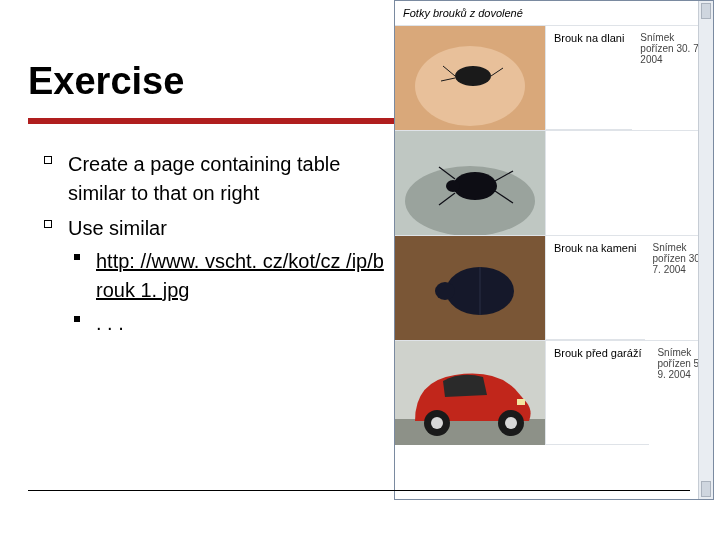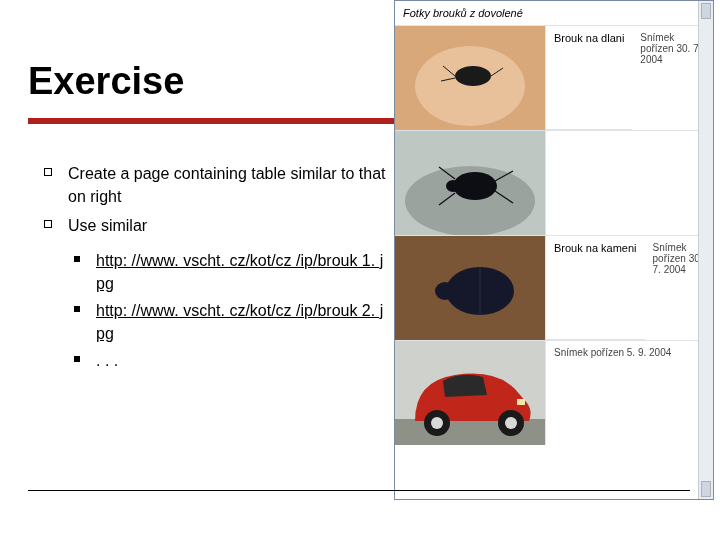--- a/index.html
+++ b/index.html
@@ -1,24 +1,24 @@
 <!DOCTYPE html>
 <html><head>
 <meta charset="utf-8">
 <style>
   html,body{margin:0;padding:0;width:720px;height:540px;background:#fff;font-family:Verdana,Geneva,sans-serif;color:#000;overflow:hidden}
   .slide{position:relative;width:720px;height:540px;box-sizing:border-box}
   .title{position:absolute;left:28px;top:60px;font-size:38px;font-weight:700}
   .redbar{position:absolute;left:28px;top:118px;width:662px;height:6px;background:#b01e1e}
   .bottomrule{position:absolute;left:28px;top:490px;width:662px;height:1px;background:#000}
-  .body{position:absolute;left:40px;top:162px;width:350px;font-size:16px;line-height:1.45}
+  .body{position:absolute;left:40px;top:150px;width:350px;font-size:20px;line-height:1.45}
   ul.lvl1{list-style:none;padding:0;margin:0}
   ul.lvl1>li{position:relative;padding-left:28px;margin-bottom:6px}
   ul.lvl1>li::before{content:"";position:absolute;left:4px;top:6px;width:8px;height:8px;border:1.5px solid #000;box-sizing:border-box}
-  ul.lvl2{list-style:none;padding:0;margin:11px 0 0 0}
+  ul.lvl2{list-style:none;padding:0;margin:4px 0 0 0}
   ul.lvl2>li{position:relative;padding-left:28px;margin-bottom:4px}
   ul.lvl2>li::before{content:"";position:absolute;left:6px;top:7px;width:6px;height:6px;background:#000}
   .link{text-decoration:underline;word-break:break-all}
   
   .browser{position:absolute;right:6px;top:0;width:320px;height:500px;border:1px solid #7a8aa0;background:#fff;box-sizing:border-box}
   .browser-caption{background:#fff;padding:6px 8px;font-size:11px;font-style:italic;border-bottom:1px solid #dfe3e8}
   .btable{display:flex;flex-direction:column}
   .brow{display:flex;border-bottom:1px solid #dfe3e8}
   .brow:last-child{border-bottom:none}
   .thumb{width:150px;height:104px;flex:0 0 150px;display:flex;align-items:center;justify-content:center;border-right:1px solid #dfe3e8}
@@ -41,23 +41,20 @@
   <div class="body">
     <ul class="lvl1">
       <li>
         <span>Create a page containing table similar to that on right</span>
       </li>
       <li>
         <span>Use similar</span>
         <ul class="lvl2">
           <li>
             <span class="link">http: //www. vscht. cz/kot/cz /ip/brouk 1. jpg</span>
-          </li>
-          <li>
-            <span class="link">http: //www. vscht. cz/kot/cz /ip/brouk 2. jpg</span>
           </li>
           <li>
             <span>. . .</span>
           </li>
         </ul>
       </li>
     </ul>
   </div>
 
   <div class="browser">
@@ -121,20 +118,21 @@
             <path d="M20 80 Q20 40 60 34 Q100 28 120 48 L132 62 Q138 70 134 80 Z" fill="#c1261b"></path>
             <path d="M48 40 Q66 30 88 36 L92 54 L50 56 Z" fill="#2a2a2a"></path>
             <circle cx="42" cy="82" r="13" fill="#1a1a1a"></circle>
             <circle cx="42" cy="82" r="6" fill="#d8d8d8"></circle>
             <circle cx="116" cy="82" r="13" fill="#1a1a1a"></circle>
             <circle cx="116" cy="82" r="6" fill="#d8d8d8"></circle>
             <rect x="122" y="58" width="8" height="6" fill="#f2e6a0"></rect>
           </svg>
         </div>
         <div class="meta">
+          <div class="mtitle">Brouk před garáží</div>
           <div class="mdate">Snímek pořízen 5. 9. 2004</div>
         </div>
       </div>
 
     </div>
   </div>
 
   <div class="bottomrule"></div>
 </div>
 

